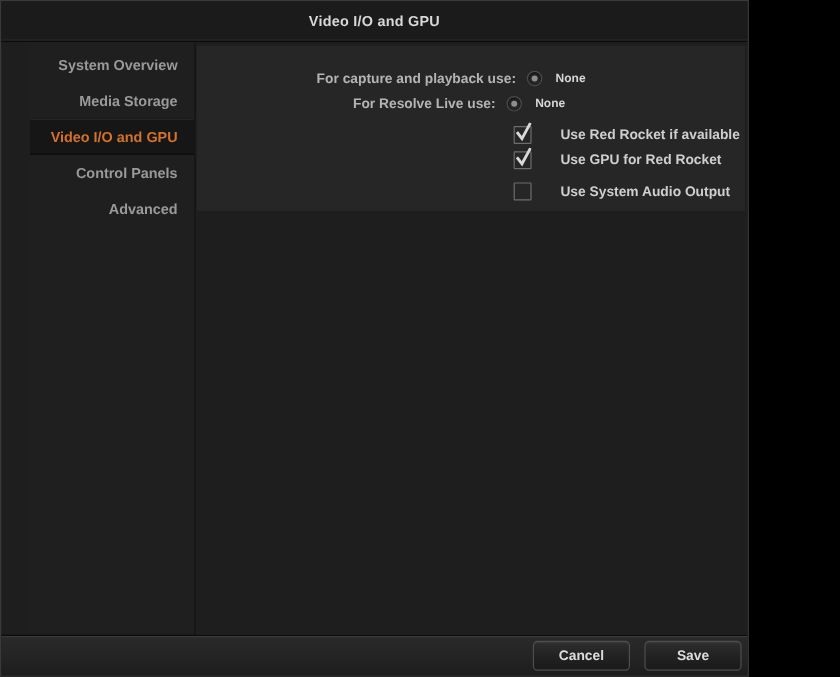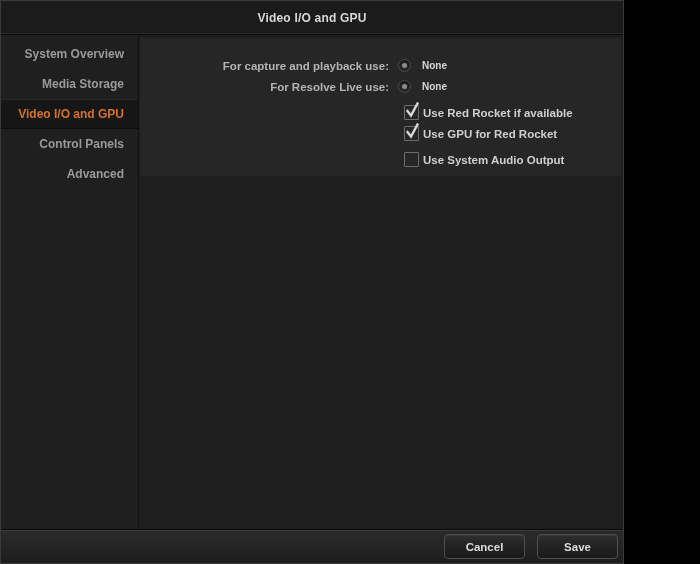--- a/index.html
+++ b/index.html
@@ -41,20 +41,21 @@
     font-weight: bold;
     color: #d8d8d8;
     letter-spacing: 0.2px;
   }
 
   
   #body {
     flex: 1 1 auto;
     display: flex;
     min-height: 0;
+    padding-left: 24px;
   }
 
   
   #sidebar {
     width: 138px;
     flex: 0 0 138px;
     background: #1f1f1f;
     border-right: 1px solid #111;
     padding-top: 4px;
     box-sizing: border-box;
@@ -166,21 +167,21 @@
   }
   .checkbox .tick {
     position: absolute;
     left: 1px;
     top: -4px;
     width: 13px;
     height: 18px;
     display: block;
   }
   .check-label {
-    margin-left: 4px;
+    margin-left: 24px;
     font-size: 11.5px;
     font-weight: bold;
     color: #cfcfcf;
     white-space: nowrap;
   }
 
   
   #footer {
     flex: 0 0 34px;
     height: 34px;
@@ -236,21 +237,21 @@
         <span>Control Panels</span>
       </div>
       <div class="nav-item">
         <span>Advanced</span>
       </div>
     </div>
 
     <div id="content">
       <div id="panel">
 
-        <div class="form-row" style="top:17px;">
+        <div class="form-row" style="top:17px;margin-left:17px;">
           <span class="row-label">For capture and playback use:</span>
           <span class="radio on"></span>
           <span class="radio-value">None</span>
         </div>
 
         <div class="form-row" style="top:38px;">
           <span class="row-label">For Resolve Live use:</span>
           <span class="radio on"></span>
           <span class="radio-value">None</span>
         </div>

